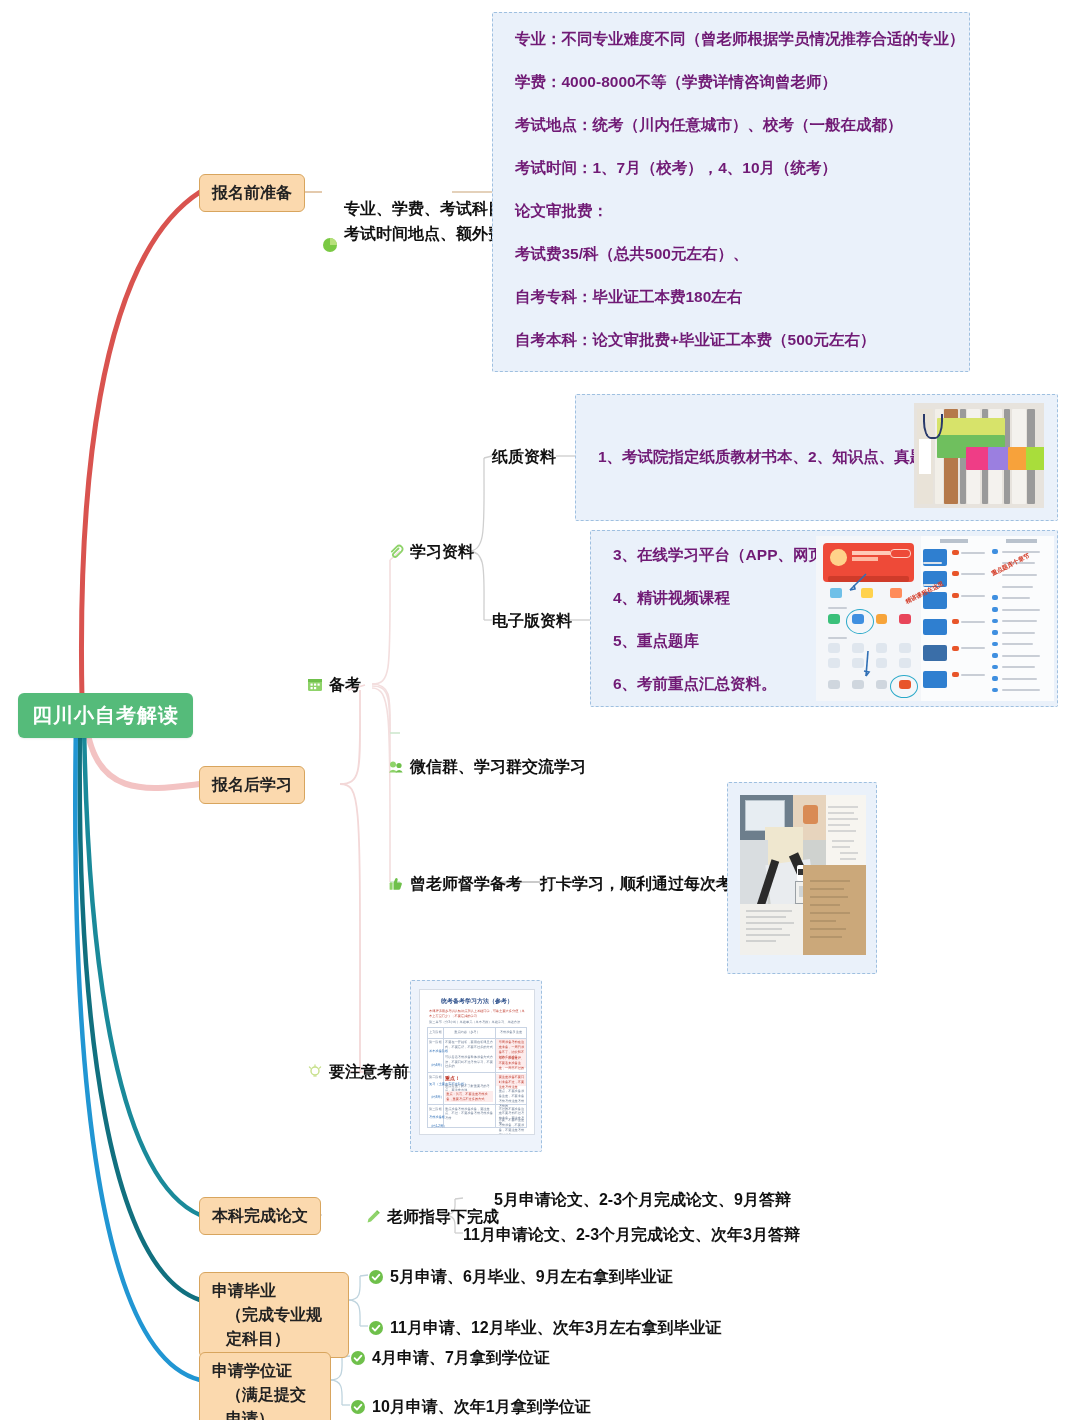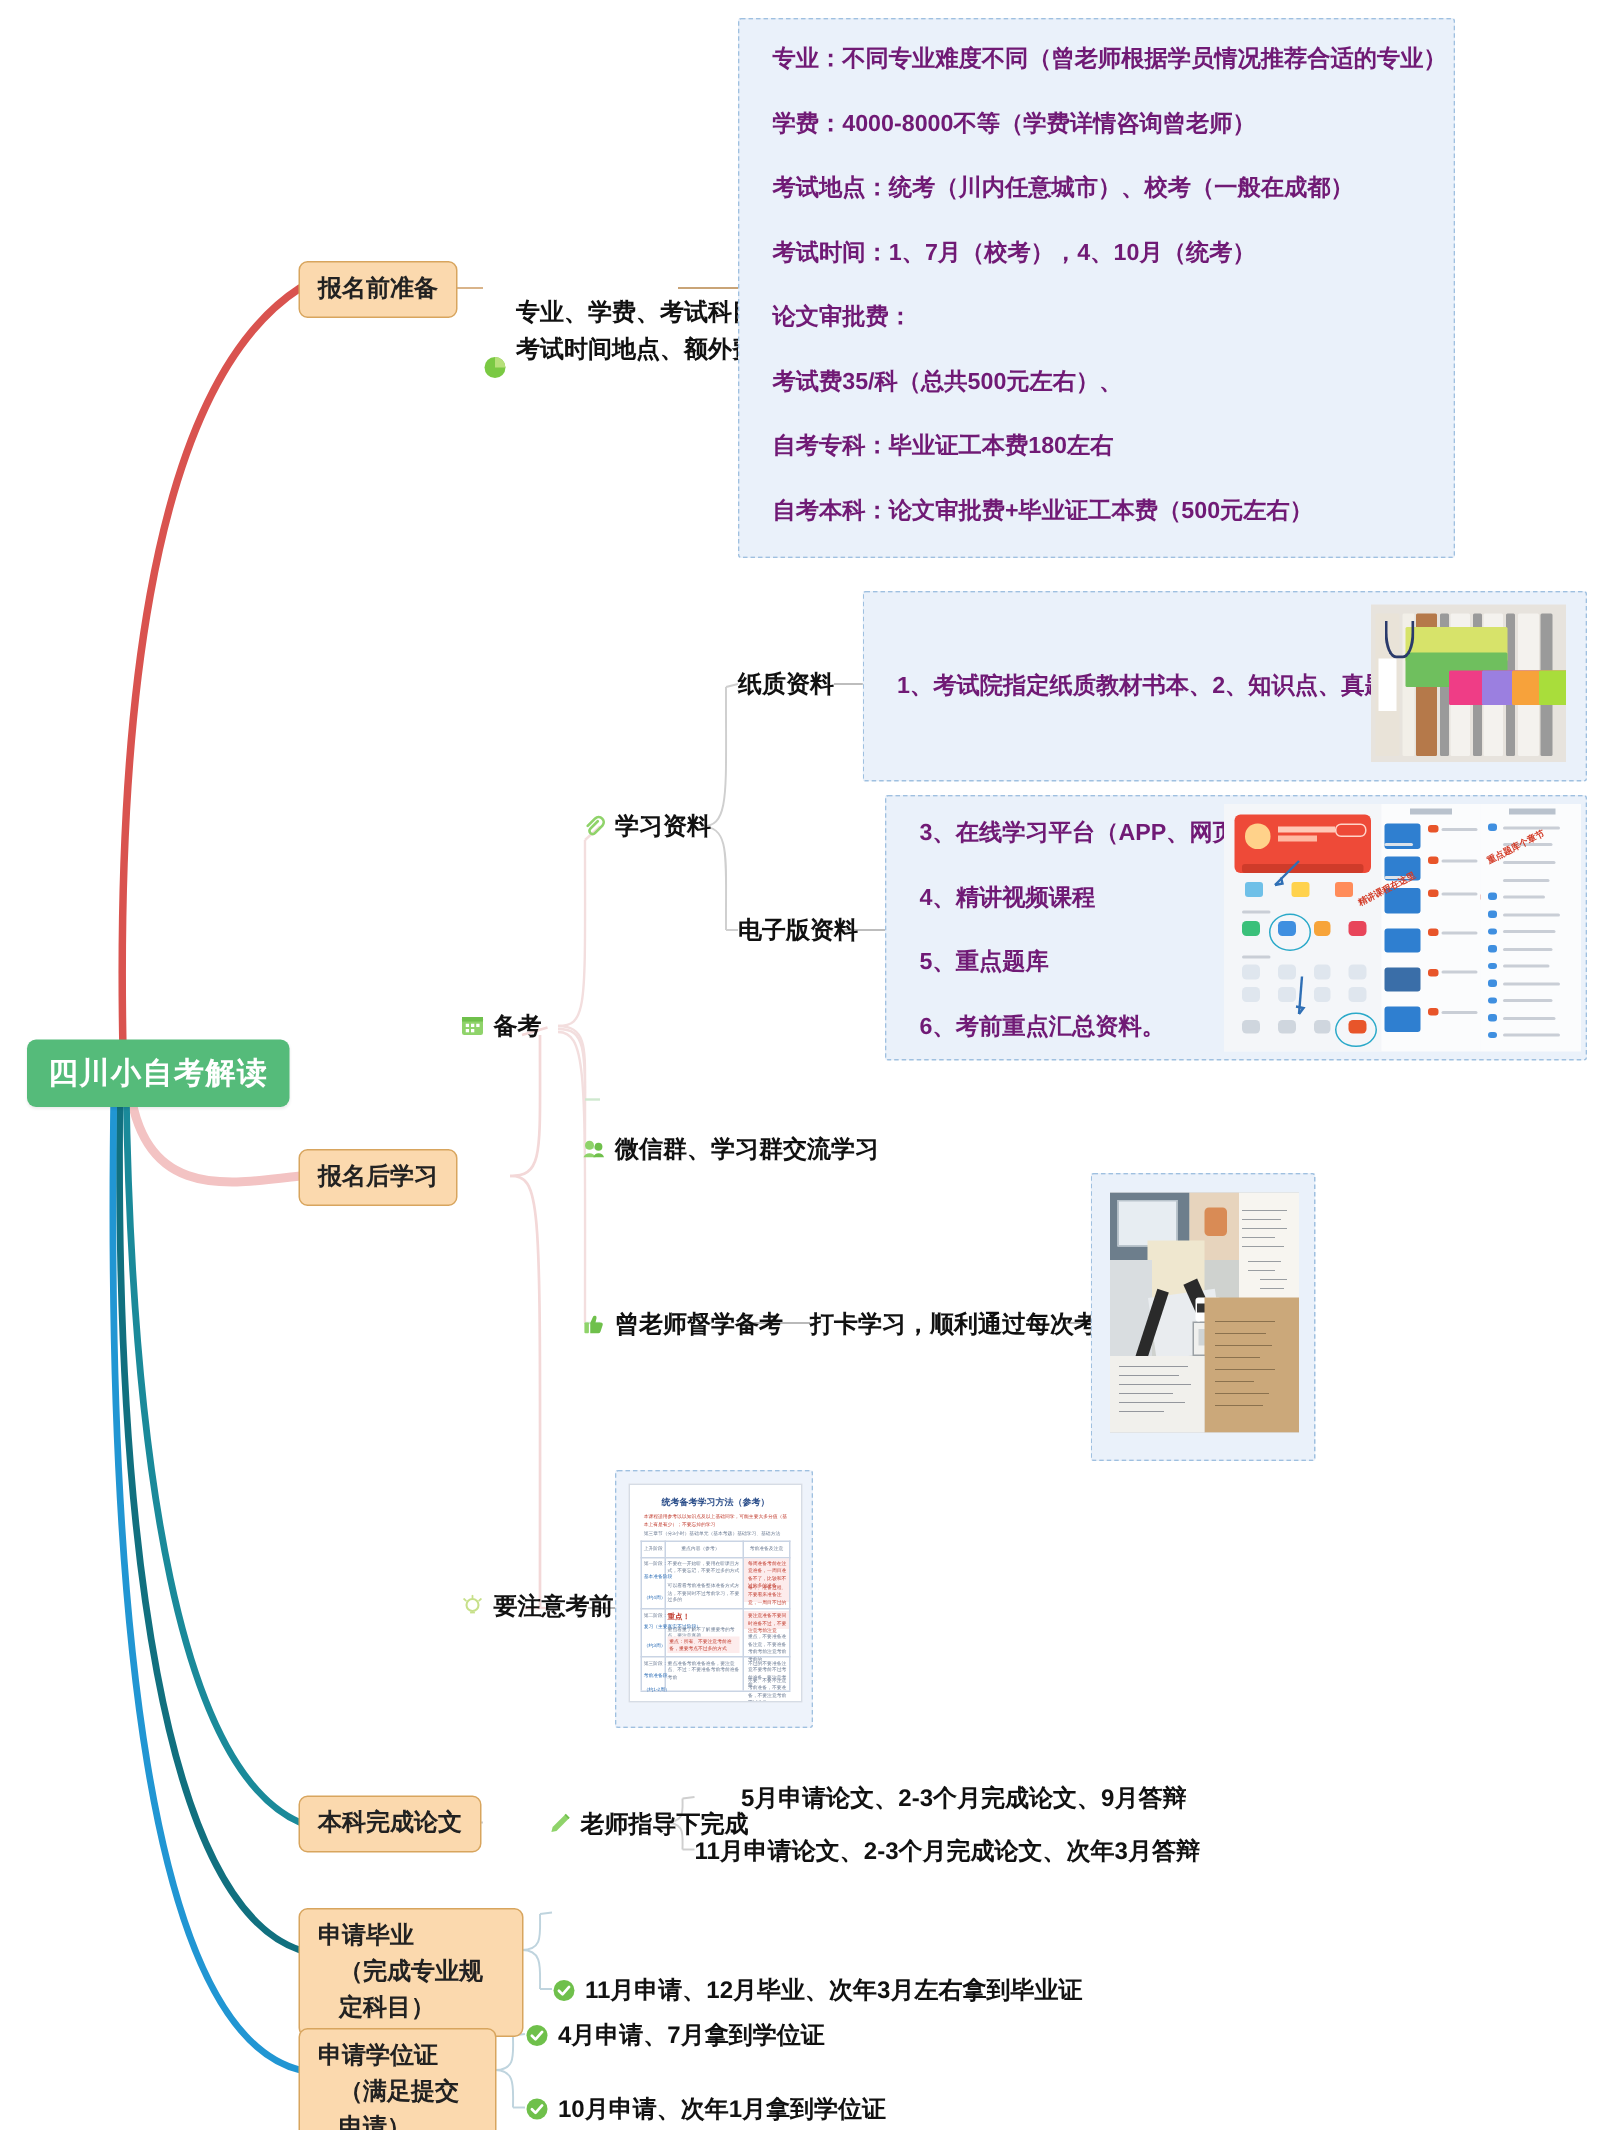--- a/index.html
+++ b/index.html
@@ -522,20 +522,28 @@
   </div>
   <div class="node plain" style="left:463px;top:1223px;">
     <span>11月申请论文、2-3个月完成论文、次年3月答辩</span>
   </div>
 
   <div class="node l1 two-line" style="left:199px;top:1272px;width:150px;">
     <span>申请毕业</span>
     <span class="sub">（完成专业规定科目）</span>
   </div>
 
+  <div class="node plain" style="left:368px;top:1265px;">
+    <span class="ico">
+      <svg viewBox="0 0 16 16">
+          <circle cx="8" cy="8" r="7" fill="#6fc04b"></circle>
+          <path d="M4.6 8.2 L7 10.6 L11.4 5.6" stroke="#fff" stroke-width="1.8" fill="none" stroke-linecap="round" stroke-linejoin="round"></path>
+        </svg>
+    </span><span>5月申请、6月毕业、9月左右拿到毕业证</span>
+  </div>
   <div class="node plain" style="left:368px;top:1316px;">
     <span class="ico">
       <svg viewBox="0 0 16 16">
           <circle cx="8" cy="8" r="7" fill="#6fc04b"></circle>
           <path d="M4.6 8.2 L7 10.6 L11.4 5.6" stroke="#fff" stroke-width="1.8" fill="none" stroke-linecap="round" stroke-linejoin="round"></path>
         </svg>
     </span><span>11月申请、12月毕业、次年3月左右拿到毕业证</span>
   </div>
 
   <div class="node l1 two-line" style="left:199px;top:1352px;width:132px;">

